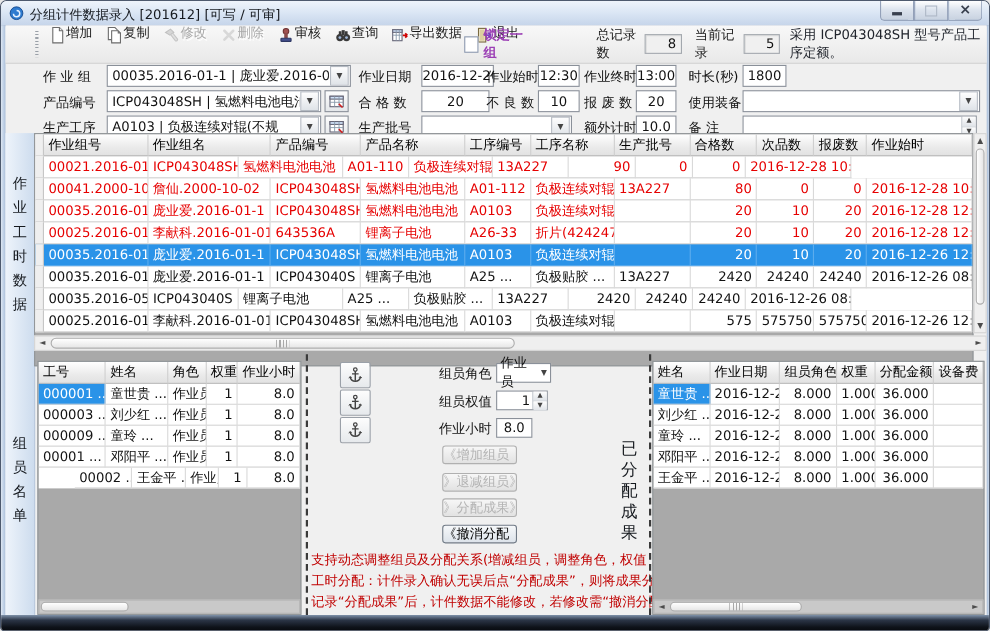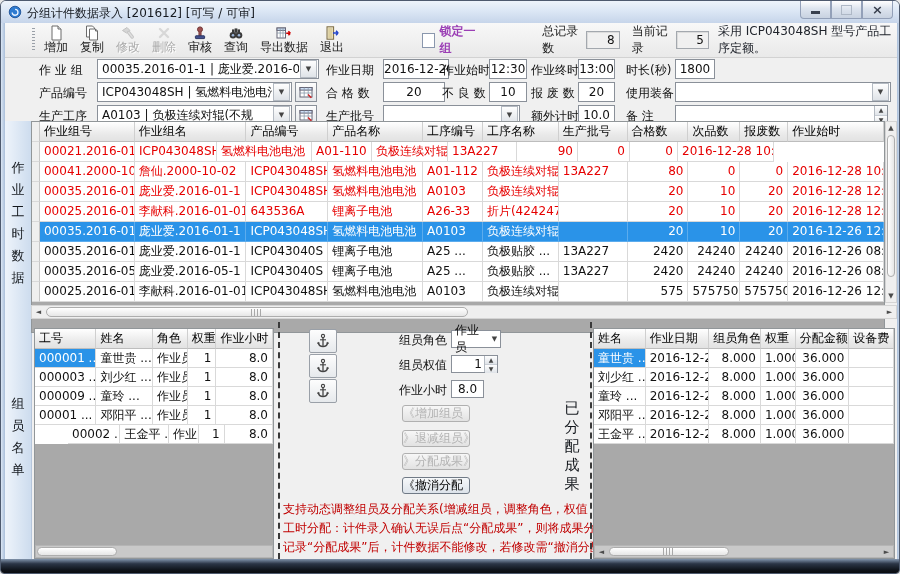--- a/index.html
+++ b/index.html
@@ -17,21 +17,21 @@
   .glyph-min{width:9px;height:3px;background:#39404e;margin-top:6px;}
   .glyph-max{width:9px;height:8px;border:1px solid #aeb8c6;background:transparent;}
   .glyph-close{font-weight:bold;font-size:13px;color:#39404e;line-height:1;}
   .frame-left{left:0;top:22px;width:4px;height:536px;background:linear-gradient(90deg,#dbe6f4,#aabfda);}
   .frame-right{left:896px;top:22px;width:4px;height:536px;background:linear-gradient(90deg,#aabfda,#dbe6f4);}
   .bottom-strip{left:0;top:558px;width:900px;height:16px;background:linear-gradient(#8194ac,#2b3546 30%,#0e1219 70%,#05070a);border-radius:0 0 4px 4px;}
   
   .toolbar{left:4px;top:22px;width:892px;height:34px;background:linear-gradient(#f8f8f8,#e9e9e9);border-bottom:1px solid #d2d2d2;}
   .tb-grip{left:27px;top:5px;width:3px;height:24px;background:repeating-linear-gradient(#9aa0a8 0 1px,transparent 1px 3px);}
   .tb-items{left:33px;top:0;height:34px;display:flex;align-items:stretch;}
-  .tb-item{display:flex;flex-direction:column;align-items:center;justify-content:center;padding:1px 6px 2px 6px;cursor:default;}
+  .tb-item{display:flex;flex-direction:row;align-items:flex-start;justify-content:center;padding:1px 6px 2px 6px;cursor:default;}
   .tb-item .tb-ico{width:16px;height:16px;}
   .tb-item .tb-label{font-size:12px;color:#1a1a1a;line-height:13px;}
   .tb-item.disabled .tb-label{color:#a9a9a9;text-shadow:1px 1px 0 #ffffff;}
   .tb-item.disabled .tb-ico{opacity:.5;filter:grayscale(1);}
   .tb-right{left:417px;top:0;height:34px;display:flex;align-items:center;}
   .cb{width:13px;height:13px;border:1px solid #8a97ad;background:#fff;}
   .lock-label{margin-left:5px;font-weight:bold;}
   .ro-box{height:18px;border:1px solid #a3a8ae;background:#f0f0f0;box-shadow:inset 1px 1px 0 #dcdcdc;text-align:right;padding:1px 4px 0 0;box-sizing:border-box;}
   .tb-lab{color:#1a1a1a;}
   .quota-note{margin-left:9px;color:#20242c;}
@@ -376,21 +376,20 @@
           <div class="grid-cell al-l" style="width: 76px;">负极贴胶   ...</div>
           <div class="grid-cell al-l" style="width: 69px;">13A227</div>
           <div class="grid-cell al-r" style="width: 61px;">2420</div>
           <div class="grid-cell al-r" style="width: 52px;">24240</div>
           <div class="grid-cell al-r" style="width: 48px;">24240</div>
           <div class="grid-cell al-c" style="width: 96px;">2016-12-26 08:00</div>
         </div>
         <div class="grid-row normal" style="height: 20px; line-height: 19px;">
           <div class="grid-ind"></div>
           <div class="grid-cell al-l" style="width: 95px;">00035.2016-05-1</div>
-          <div class="grid-cell al-l" style="width: 112px;">庞业爱.2016-05-1</div>
           <div class="grid-cell al-l" style="width: 82px;">ICP043040S</div>
           <div class="grid-cell al-l" style="width: 95px;">锂离子电池</div>
           <div class="grid-cell al-l" style="width: 60px;">A25   ...</div>
           <div class="grid-cell al-l" style="width: 76px;">负极贴胶   ...</div>
           <div class="grid-cell al-l" style="width: 69px;">13A227</div>
           <div class="grid-cell al-r" style="width: 61px;">2420</div>
           <div class="grid-cell al-r" style="width: 52px;">24240</div>
           <div class="grid-cell al-r" style="width: 48px;">24240</div>
           <div class="grid-cell al-c" style="width: 96px;">2016-12-26 08:00</div>
         </div>

